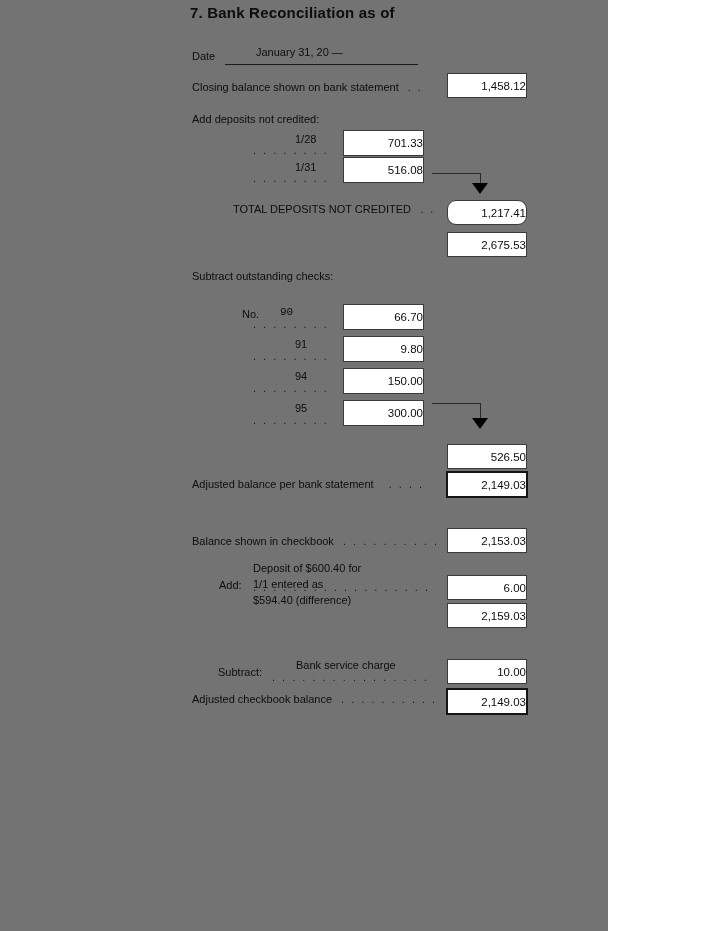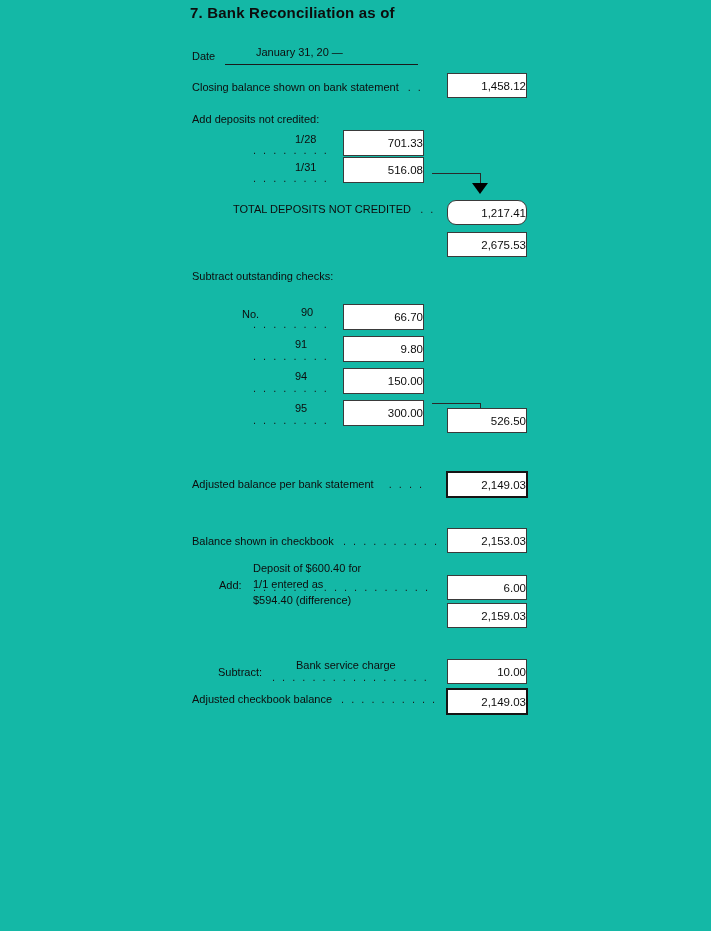--- a/index.html
+++ b/index.html
@@ -1,16 +1,16 @@
 <!DOCTYPE html>
 <html><head>
 <meta charset="utf-8">
 <style>
   html,body{margin:0;padding:0;background:#ffffff;}
-  #page{position:relative;width:711px;height:931px;background:#14b8a6;overflow:hidden;
+  #page{position:relative;width:608px;height:931px;background:#737373;overflow:hidden;
         font-family:"Liberation Sans", sans-serif;color:#0d0d0d;}
   .abs{position:absolute;white-space:nowrap;}
   .title{font-size:15px;font-weight:bold;letter-spacing:.2px;}
   .lbl{font-size:11px;line-height:13px;}
   .dots{font-size:11px;line-height:13px;letter-spacing:2px;color:#1a1a1a;}
   .row-dots{margin-left:6px;}
   .box{position:absolute;box-sizing:border-box;border:1px solid #3a3a3a;background:#fff;
        display:flex;align-items:center;justify-content:flex-end;
        font-size:11.5px;}
   .box-r{left:447px;width:80px;height:25px;}
@@ -68,21 +68,21 @@
     <span>1,217.41</span>
   </div>
 
   <div class="box box-r" style="top:232px;">
     <span>2,675.53</span>
   </div>
 
   <div class="abs lbl" style="left:192px;top:270px;">Subtract outstanding checks:</div>
   <div class="abs lbl" style="left:242px;top:308px;">No.</div>
 
-  <div class="abs lbl" style="left:301px;top:306px;">90</div>
+  <div class="abs lbl" style="left:280px;top:306px;font-family:Liberation Mono, monospace;">90</div>
   <div class="abs dots" style="left:253px;top:318px;">. . . . . . . .</div>
   <div class="box box-m" style="top:304px;">
     <span>66.70</span>
   </div>
 
   <div class="abs lbl" style="left:295px;top:338px;">91</div>
   <div class="abs dots" style="left:253px;top:350px;">. . . . . . . .</div>
   <div class="box box-m" style="top:336px;">
     <span>9.80</span>
   </div>
@@ -96,21 +96,21 @@
   <div class="abs lbl" style="left:295px;top:402px;">95</div>
   <div class="abs dots" style="left:253px;top:414px;">. . . . . . . .</div>
   <div class="box box-m" style="top:400px;">
     <span>300.00</span>
   </div>
 
   <div class="hline" style="left:432px;top:403px;width:49px;"></div>
   <div class="vline" style="left:480px;top:403px;height:16px;"></div>
   <div class="arrowhead" style="left:472px;top:418px;"></div>
 
-  <div class="box box-r" style="top:408px;">
+  <div class="box box-r" style="top:444px;">
     <span>526.50</span>
   </div>
 
   <div class="abs lbl" style="left:192px;top:478px;">
     <span>Adjusted balance per bank statement</span>
     <span class="dots row-dots" style="margin-left:12px;">. . . .</span>
   </div>
   <div class="box box-thick" style="top:471px;">
     <span>2,149.03</span>
   </div>

